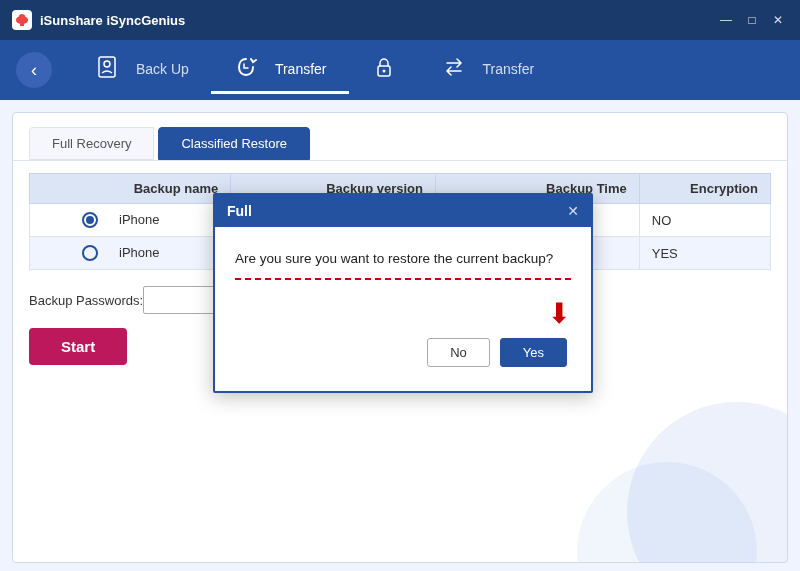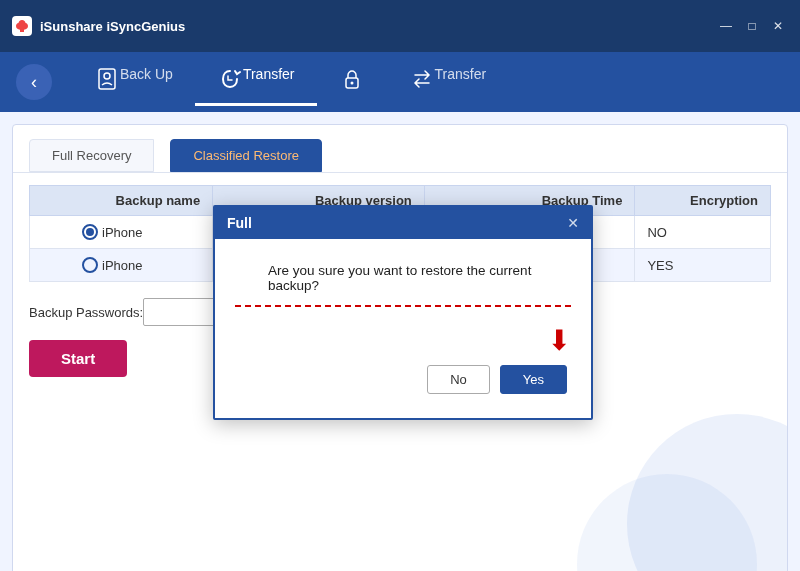--- a/index.html
+++ b/index.html
@@ -2,21 +2,21 @@
 <html><head>
   <meta charset="utf-8">
   <style>
     * { box-sizing: border-box; margin: 0; padding: 0; }
     body { font-family: 'Segoe UI', Arial, sans-serif; width: 800px; height: 571px; overflow: hidden; background: #f0f4ff; }
 
     
     .titlebar {
       background: #1a3a6b;
       color: white;
-      height: 52px;
+      height: 40px;
       display: flex;
       align-items: center;
       padding: 0 12px;
       user-select: none;
     }
     .titlebar-logo {
       width: 20px; height: 20px; margin-right: 8px;
       background: white;
       border-radius: 4px;
       display: flex; align-items: center; justify-content: center;
@@ -45,21 +45,21 @@
       background: #3a62b5;
       border-radius: 50%;
       display: flex; align-items: center; justify-content: center;
       cursor: pointer;
       margin-right: 20px;
       color: white;
       font-size: 18px;
     }
     .nav-tabs { display: flex; flex: 1; gap: 0; }
     .nav-tab {
-      display: flex; gap: 0;
+      display: flex; align-items: center; gap: 16px;
       padding: 8px 22px;
       color: rgba(255,255,255,0.8);
       cursor: pointer;
       font-size: 14px;
       border-bottom: 3px solid transparent;
     }
     .nav-tab.active {
       color: white;
       border-bottom: 3px solid white;
     }
@@ -88,35 +88,35 @@
       right: 30px; bottom: -80px;
       width: 180px; height: 180px;
       border-radius: 50%;
       background: rgba(100, 140, 220, 0.09);
     }
 
     
     .tabs-row {
       display: flex;
       padding: 14px 16px 0;
-      gap: 16px;
+      gap: 4px;
       border-bottom: 1px solid #dde3f0;
     }
     .tab {
       padding: 8px 22px;
       font-size: 13px;
       cursor: pointer;
       border: 1px solid #dde3f0;
       background: #f5f7fc;
       color: #555;
       border-radius: 4px 4px 0 0;
     }
     .tab.active {
       background: #2451a0;
-      color: #fdba74;
+      color: #ffffff;
       border-color: #2451a0;
     }
     .tab:first-child { border-radius: 4px 0 0 0; }
 
     
     .table-wrap { padding: 12px 16px 0; }
     .table { width: 100%; border-collapse: collapse; font-size: 13px; }
     .table th {
       background: #dce5f5;
       padding: 7px 12px;
@@ -126,21 +126,21 @@
       border: 1px solid #c8d4ee;
     }
     .table td {
       padding: 8px 12px;
       border: 1px solid #dde3f0;
       color: #333;
       background: white;
     }
     .table tr:nth-child(2) td { background: #f0f4ff; }
 
-    .radio-cell { display: flex; align-items: center; gap: 4px; padding-left: 40px; }
+    .radio-cell { display: flex; gap: 21px; padding-left: 40px; }
     .radio-btn {
       width: 16px; height: 16px;
       border-radius: 50%;
       border: 2px solid #2451a0;
       display: flex; align-items: center; justify-content: center;
     }
     .radio-btn.filled::after {
       content: '';
       width: 8px; height: 8px;
       border-radius: 50%;
@@ -200,21 +200,21 @@
       font-size: 14px;
       font-weight: 600;
     }
     .dialog-close {
       cursor: pointer;
       font-size: 14px;
       opacity: 0.8;
       background: none; border: none; color: white;
     }
     .dialog-body { padding: 24px 20px 16px; }
-    .dialog-message { font-size: 13.5px; color: #222; margin-bottom: 12px; margin-left: 33px; }
+    .dialog-message { font-size: 13.5px; color: #222; margin-bottom: 12px; }
     .dialog-dashed-line {
       border: none;
       border-top: 2px dashed #cc0000;
       margin-bottom: 20px;
     }
     .dialog-arrow {
       display: flex; justify-content: flex-end;
       margin-bottom: 10px;
     }
     .down-arrow {

